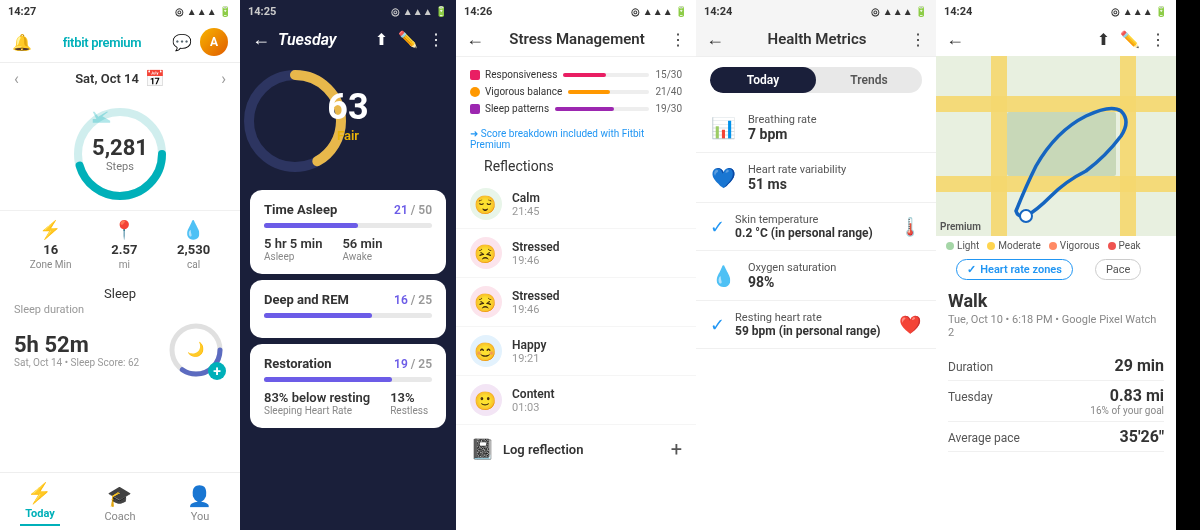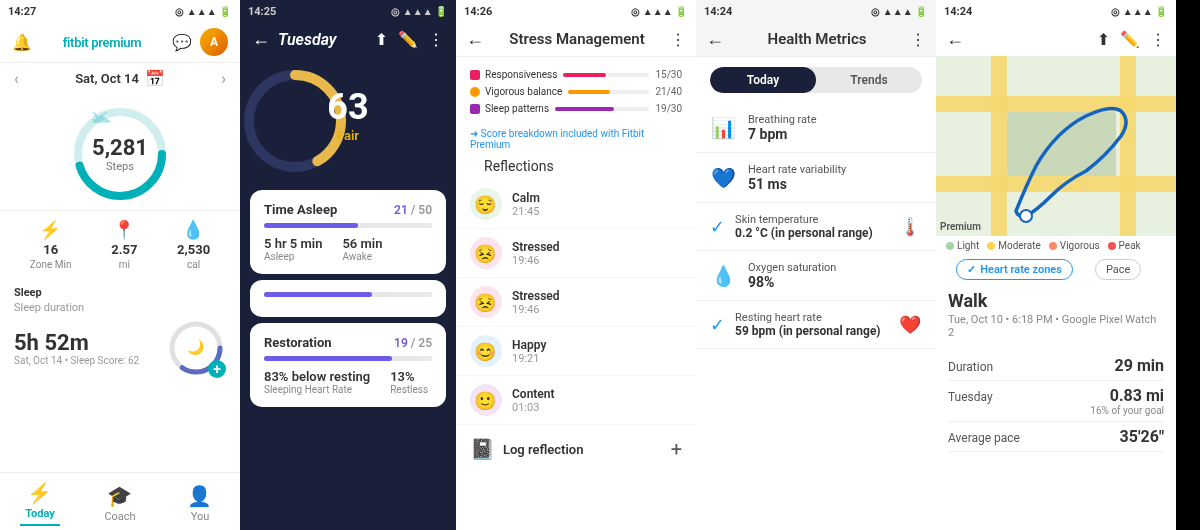--- a/index.html
+++ b/index.html
@@ -90,21 +90,21 @@
     .metric-item {
       display: flex; flex-direction: column; align-items: center; gap: 2px;
     }
     .metric-icon { font-size: 18px; }
     .metric-val { font-size: 13px; font-weight: 700; color: #333; }
     .metric-lbl { font-size: 10px; color: #888; }
     .metric-icon.teal { color: #00b0b9; }
     .metric-icon.green { color: #4caf50; }
     .metric-icon.blue { color: #2196f3; }
     .p1-sleep-section { padding: 8px 14px; }
-    .sleep-title { font-size: 11px; font-weight: 700; color: #333; margin-bottom: 2px; }
+    .sleep-title { font-size: 13px; font-weight: 400; color: #333; margin-bottom: 2px; text-align: center; }
     .sleep-dur-label { font-size: 11px; color: #999; margin-bottom: 4px; }
     .sleep-row {
       display: flex; justify-content: space-between; align-items: center;
     }
     .sleep-duration-big { font-size: 22px; font-weight: 700; color: #333; }
     .sleep-sub { font-size: 10px; color: #999; }
     .sleep-ring-container { position: relative; width: 60px; height: 60px; }
     .sleep-ring-svg { width: 60px; height: 60px; }
     .sleep-plus-btn {
       position: absolute; bottom: 0; right: 0;
@@ -475,20 +475,28 @@
           <span class="stat-val">5 hr 5 min</span>
           <span class="stat-lbl">Asleep</span>
         </div>
       <div class="stat-item">
           <span class="stat-val">56 min</span>
           <span class="stat-lbl">Awake</span>
         </div>
     </div>
   </div>
   <div class="p2-card">
+    <div class="p2-card-header">
+      <span class="p2-card-title">Deep and REM</span>
+      <span class="p2-card-score">
+        <span class="current">16</span>
+        <span class="total"> / </span>
+        <span class="total">25</span>
+      </span>
+    </div>
     <div class="progress-bar-bg">
       <div class="progress-bar-fill" style="width:64%;background:#6c5ce7;"></div>
     </div>
   </div>
   <div class="p2-card">
     <div class="p2-card-header">
       <span class="p2-card-title">Restoration</span>
       <span class="p2-card-score">
         <span class="current">19</span>
         <span class="total"> / </span>

